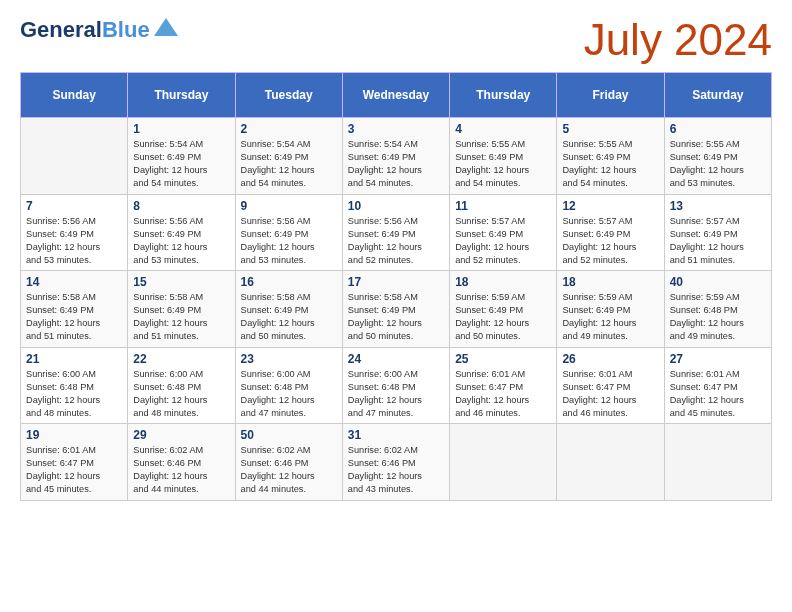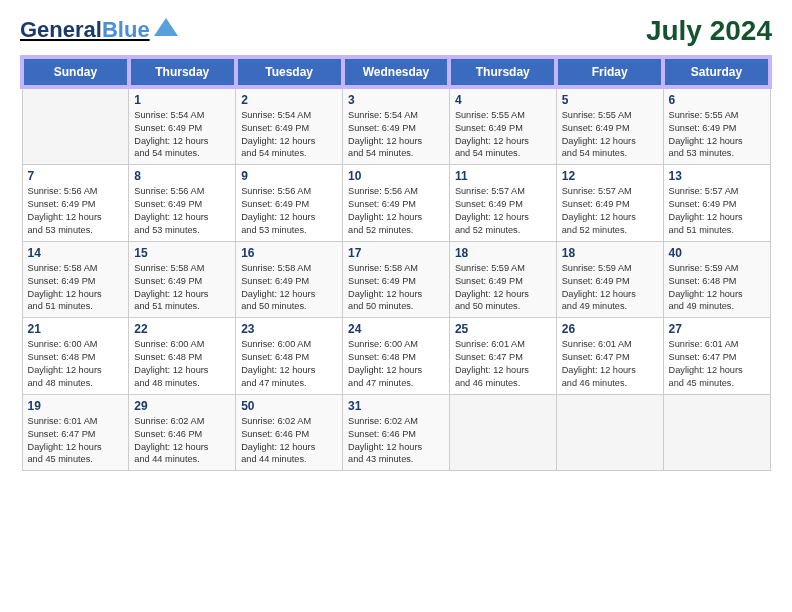--- a/index.html
+++ b/index.html
@@ -16,62 +16,61 @@
     }
     .header {
       display: flex;
       justify-content: space-between;
       align-items: flex-start;
       margin-bottom: 8px;
     }
     .logo {
       display: flex;
       align-items: flex-end;
-      text-decoration: underline;
     }
     .logo-text {
       font-size: 22px;
       font-weight: bold;
       color: #1a3a6b;
       line-height: 1.1;
     }
     .logo-text span {
       color: #4a90d9;
     }
     .logo-icon {
       width: 28px;
       height: 28px;
       margin-left: 2px;
     }
     .title-area {
       text-align: right;
     }
     .month-year {
-      font-size: 28px;
-      color: #14532d;
-      font-weight: bold;
+      font-size: 44px;
+      color: #c2410c;
+      font-weight: normal;
       line-height: 1.1;
     }
     .location {
       font-size: 14px;
       color: #333;
     }
     table {
       width: 100%;
       border-collapse: collapse;
       table-layout: fixed;
     }
     thead tr th {
       background-color: #3a6bbf;
       color: #fff;
       font-size: 12px;
       font-weight: bold;
       text-align: center;
-      padding: 6px 3px;
-      border: 4px solid #c4b5fd;
+      padding: 15px 3px;
+      border: 1px solid #c4b5fd;
     }
     tbody tr td {
       border: 1px solid #ccc;
       vertical-align: top;
       padding: 4px 5px;
       font-size: 9.5px;
       color: #222;
       height: 72px;
       background: #fff;
     }

